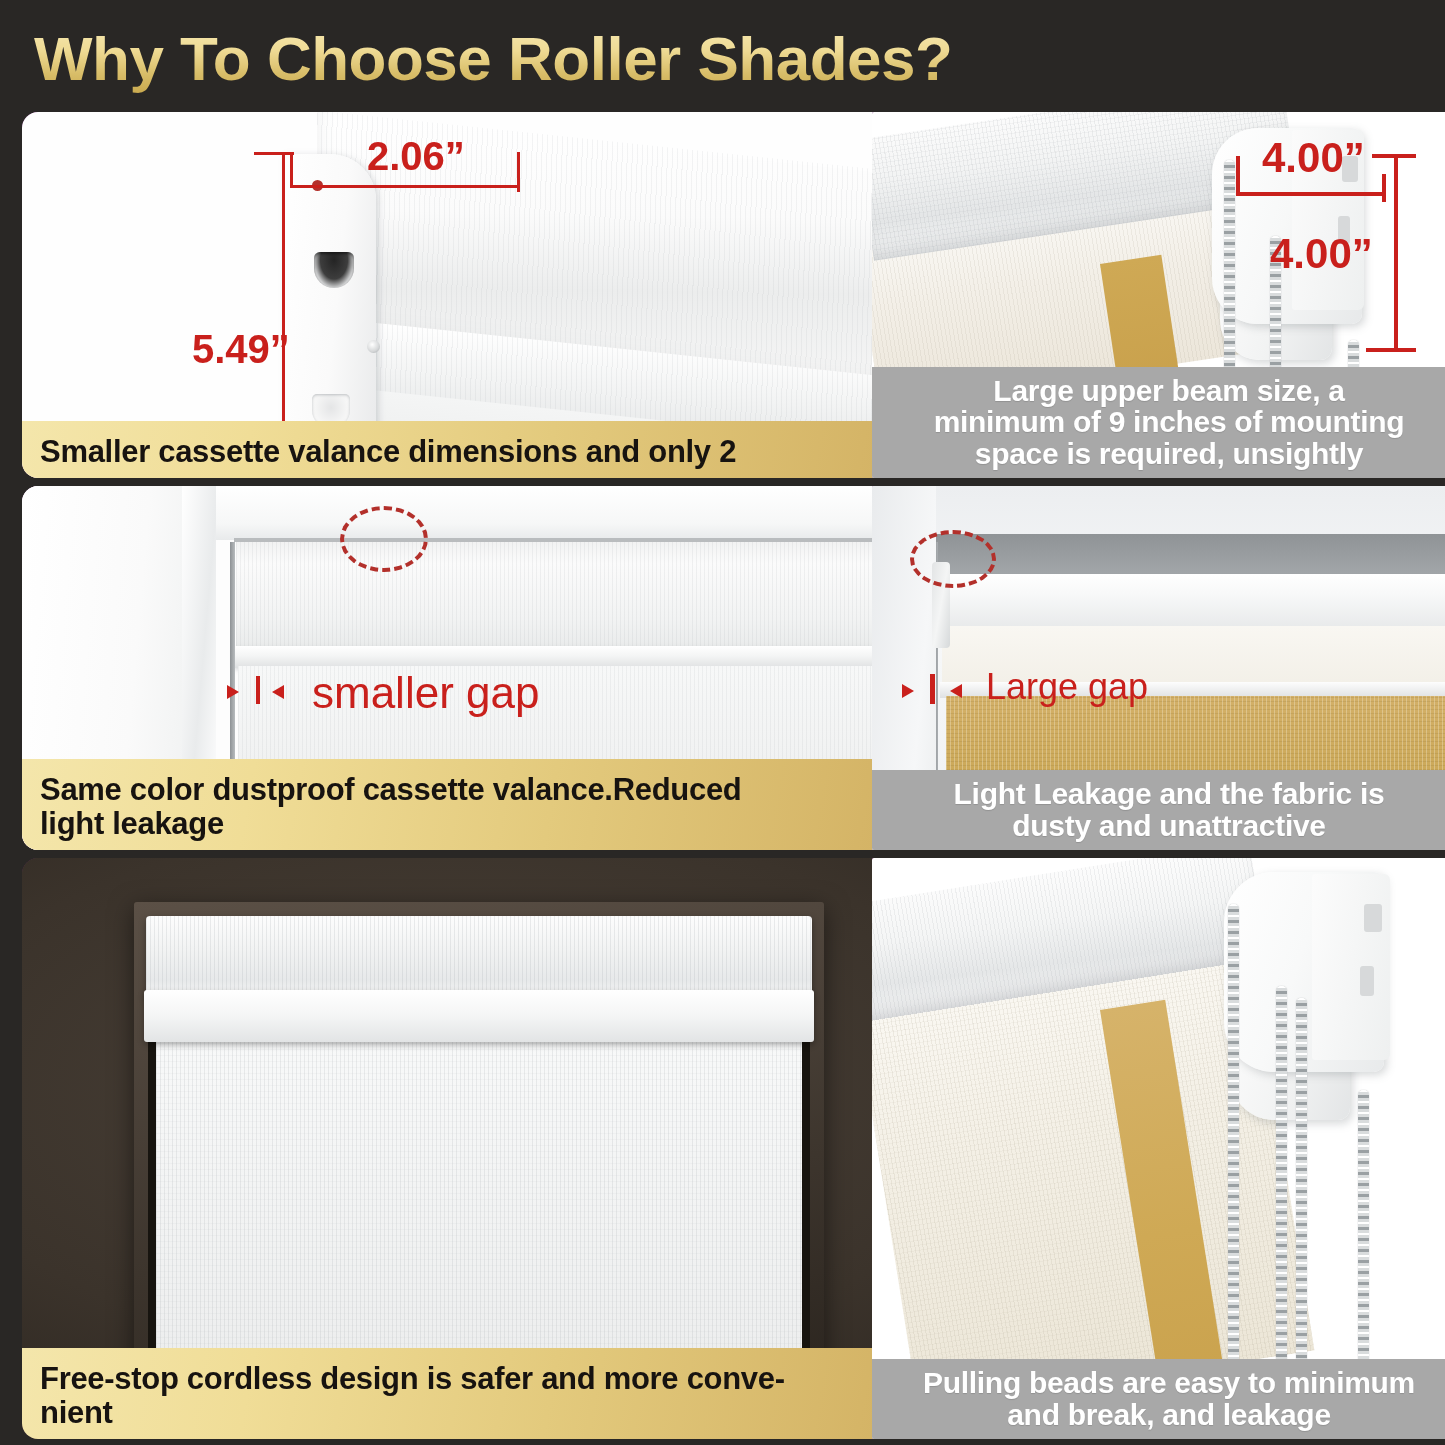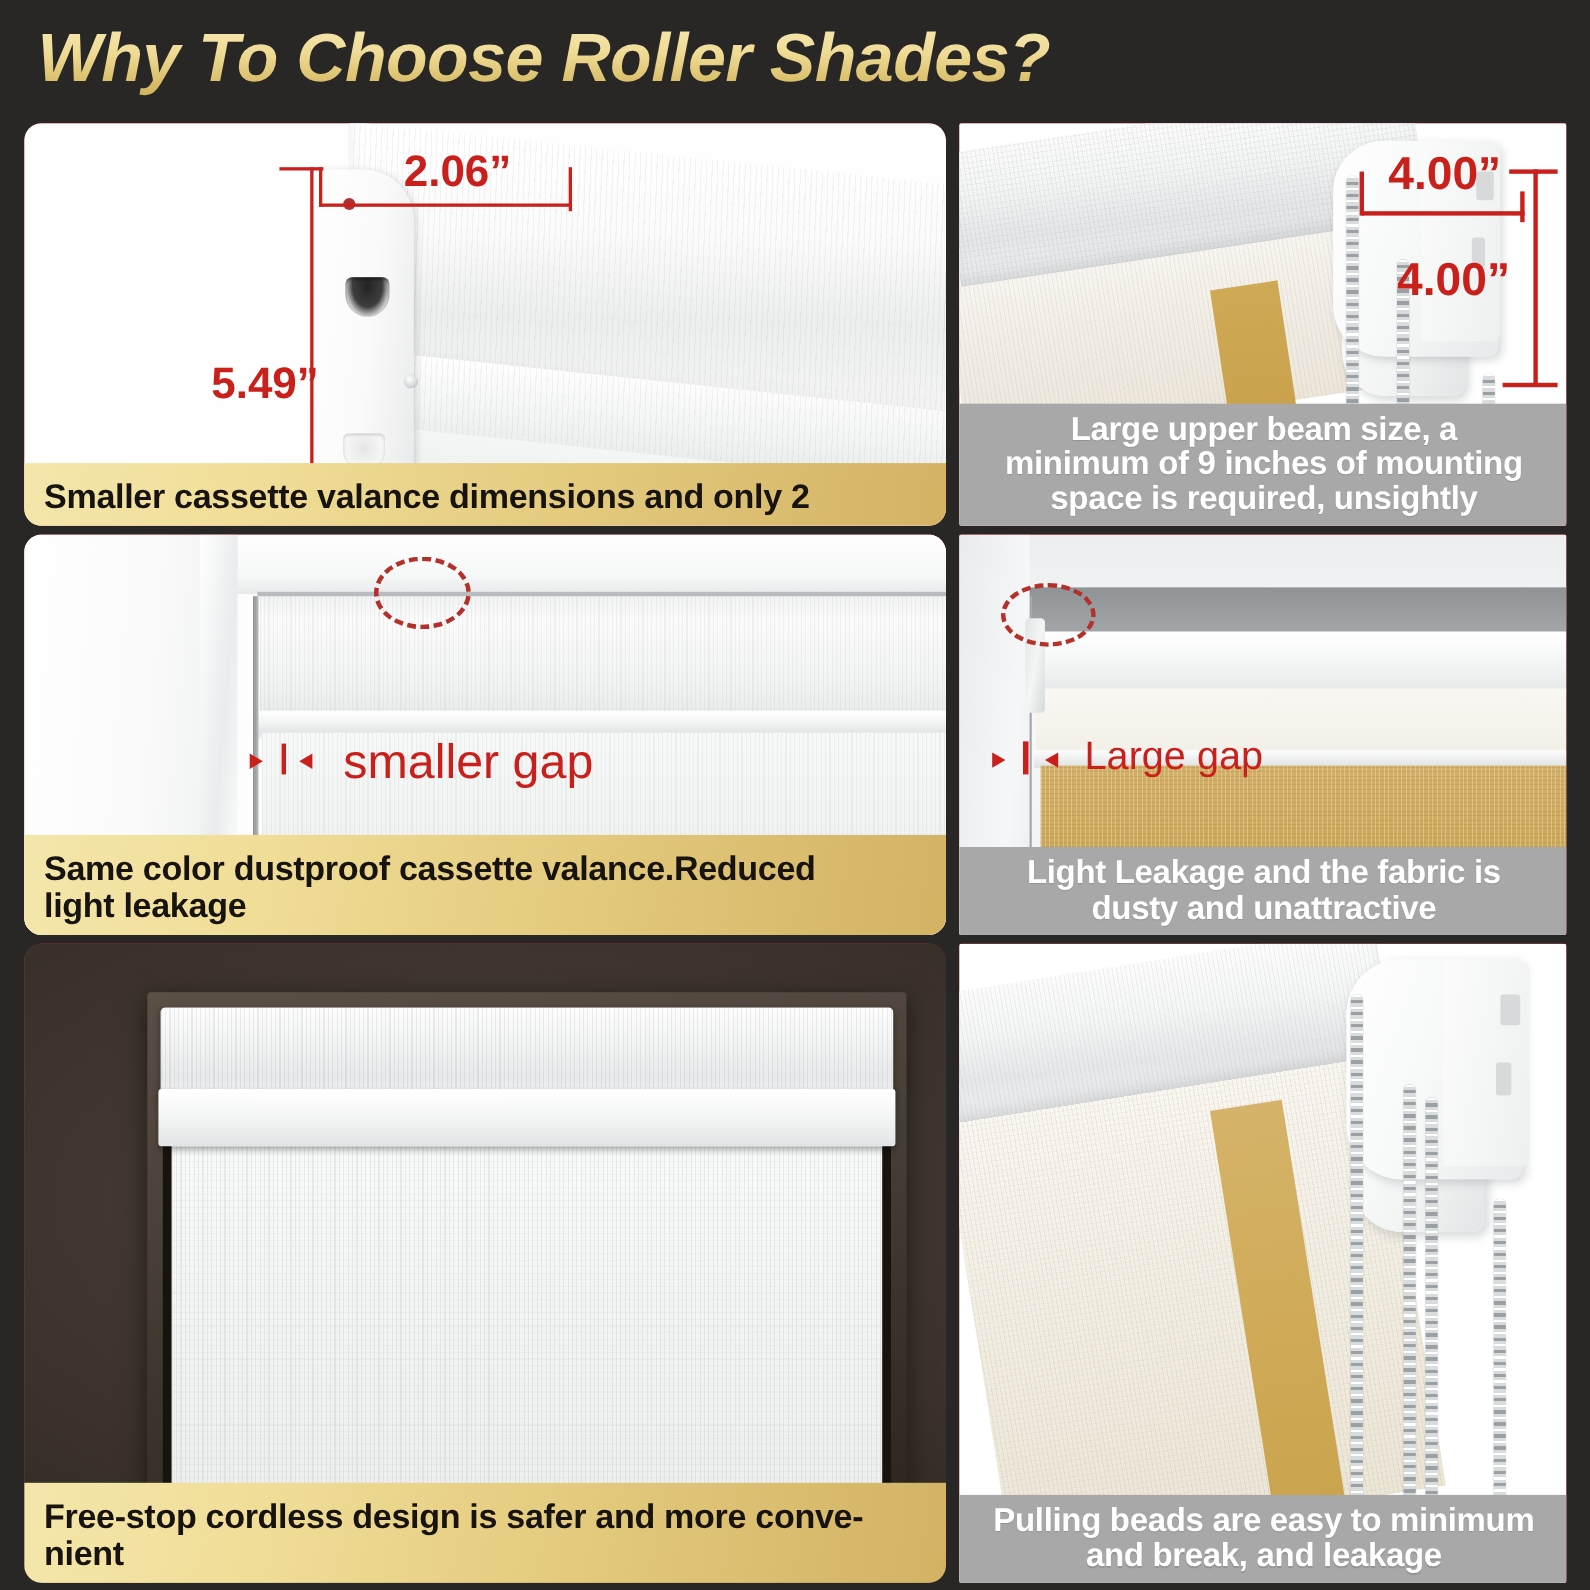--- a/index.html
+++ b/index.html
@@ -7,34 +7,34 @@
     width:1445px;height:1445px;
     background:#292725;
     font-family:"Liberation Sans", sans-serif;
     overflow:hidden;
   }
   .page{position:relative;width:1445px;height:1445px;}
 
   
   .title-wrap{
     position:absolute;left:34px;top:18px;width:1000px;height:80px;
-    display:flex;font-style:italic;
+    display:flex;align-items:center;
   }
   .title{
     font-size:62px;font-weight:bold;letter-spacing:-0.5px;
     background:linear-gradient(180deg,#f6e9b4 0%,#efdb95 38%,#d8bd68 72%,#c9a94e 100%);
     -webkit-background-clip:text;background-clip:text;
     -webkit-text-fill-color:transparent;color:#e4cd84;
     white-space:nowrap;
   }
 
   
   .grid{position:absolute;left:0;top:106px;width:1445px;height:1339px;}
 
-  .panel{position:absolute;overflow:hidden;background:#ef4444;}
+  .panel{position:absolute;overflow:hidden;background:#701a75;padding-left:40px;}
   .panel.good{border-radius:16px;}
   .panel.bad{border-radius:2px;text-align:center;}
 
   
   .col-l{left:22px;width:838px;}
   .col-r{left:872px;width:552px;}
 
   .row1{top:6px;height:366px;}
   .row2{top:380px;height:364px;}
   .row3{top:752px;height:581px;}

